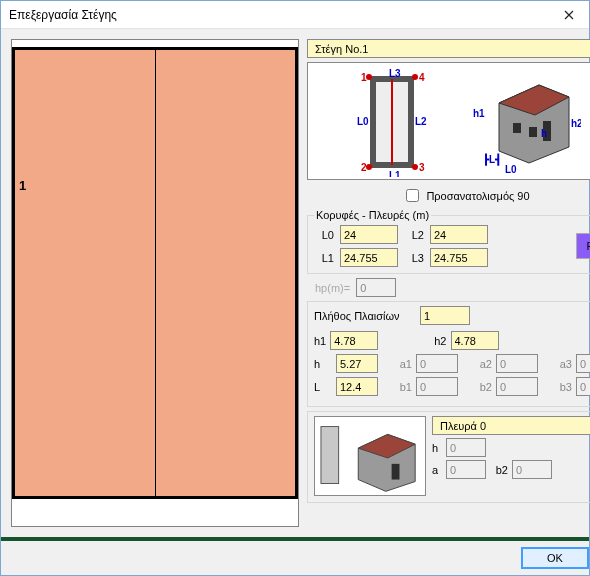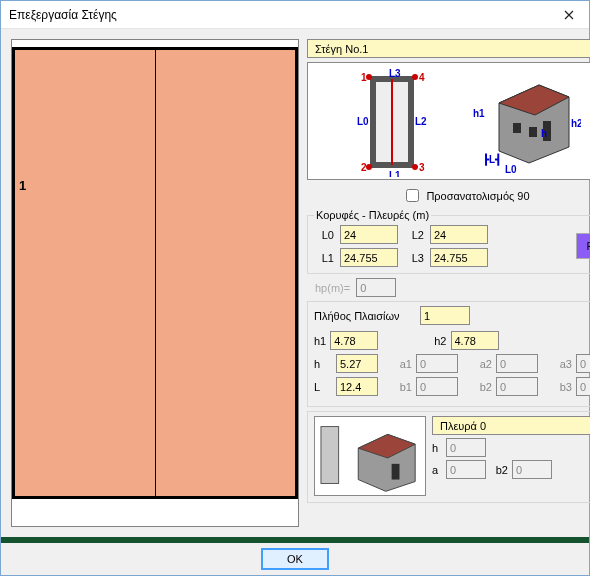--- a/index.html
+++ b/index.html
@@ -173,23 +173,23 @@
     display: flex;
     flex-direction: column;
     gap: 3px;
   }
   .neighbor-right .rowN { display:flex; align-items:center; gap:4px; }
   .neighbor-right input { width: 40px; }
   .footer {
     height: 38px;
     display: flex;
     align-items: center;
-    justify-content: center;
+    justify-content: flex-end;
     gap: 12px;
-    border-top: 6px solid #14532d;
+    border-top: 4px solid #14532d;
     background: #f0f0f0;
   }
   .footer button { width: 68px; height: 22px; }
   .footer .ok { background: #e1f0ff; border: 2px solid #409eff; color:#000; font-weight:500;}
 </style>
 </head>
 <body>
 
 <div class="window">
   <div class="titlebar">

